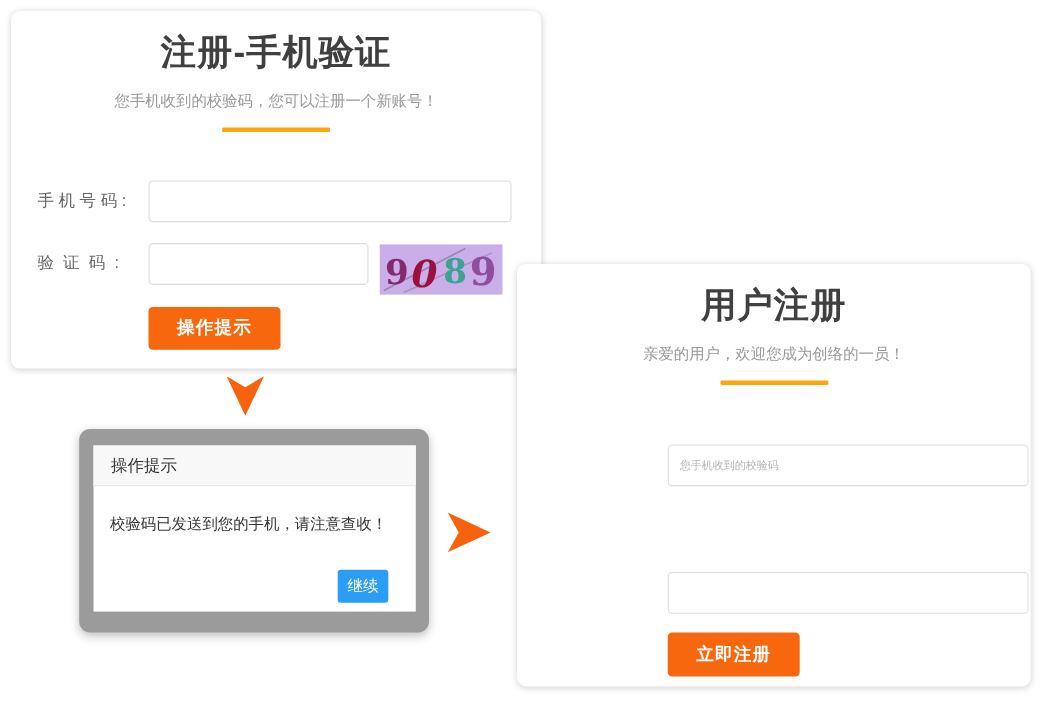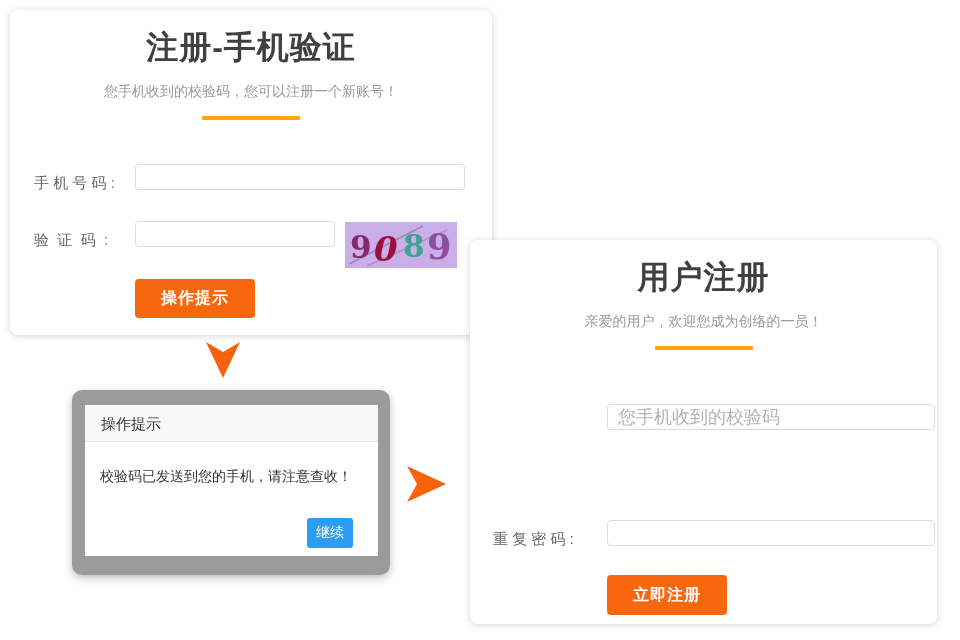--- a/index.html
+++ b/index.html
@@ -13,22 +13,22 @@
   #card2 { left:470px; top:240px; width:467px; height:384px; z-index:3; }
 
   .card-title { text-align:center; font-size:32px; font-weight:bold; color:#404040;
     padding-top:16px; letter-spacing:1px; }
   .card-sub { text-align:center; font-size:14px; color:#999; margin-top:13px; }
   .divider { width:98px; height:4px; background:#ffa60a; margin:15px auto 0; border-radius:1px; }
 
   .frow { position:absolute; left:0; width:100%; height:40px; }
   .flabel { position:absolute; left:24px; top:0; width:100px; line-height:40px;
     font-size:15px; color:#666; white-space:pre; }
-  .finput { position:absolute; top:1px; height:26px; border:1px solid #dcdcdc;
-    border-radius:4px; font-size:18px; padding:0 10px; color:#333; outline:none;
+  .finput { position:absolute; top:1px; height:38px; border:1px solid #dcdcdc;
+    border-radius:4px; font-size:10px; padding:0 10px; color:#333; outline:none;
     background:#fff; }
   .finput::placeholder { color:#b3b3b3; }
 
   #card1 .frow1 { top:153px; } #card1 .frow2 { top:210px; }
   #card1 .inp-wide { left:125px; width:330px; }
   #card1 .inp-narrow { left:125px; width:200px; }
   #captcha { position:absolute; left:335px; top:2px; width:112px; height:46px; cursor:pointer; }
 
   .btn-orange { position:absolute; border:none; background:#f7670d; color:#fff;
     font-size:16px; font-weight:bold; border-radius:4px; cursor:pointer;
@@ -112,20 +112,19 @@
     <div class="card-title">用户注册</div>
     <div class="card-sub">亲爱的用户，欢迎您成为创络的一员！</div>
     <div class="divider"></div>
 
     <div class="frow frow1">
       <input class="finput" type="text" placeholder="您手机收到的校验码" style="">
     </div>
 
 
     <div class="frow frow3">
-      <span class="flabel">重 复 密 码 :</span>
       <input class="finput" type="password" placeholder="" style="">
     </div>
 
     <button class="btn-orange" id="reg-btn">立即注册</button>
   </div>
 
 </div>
 
 </body></html>

